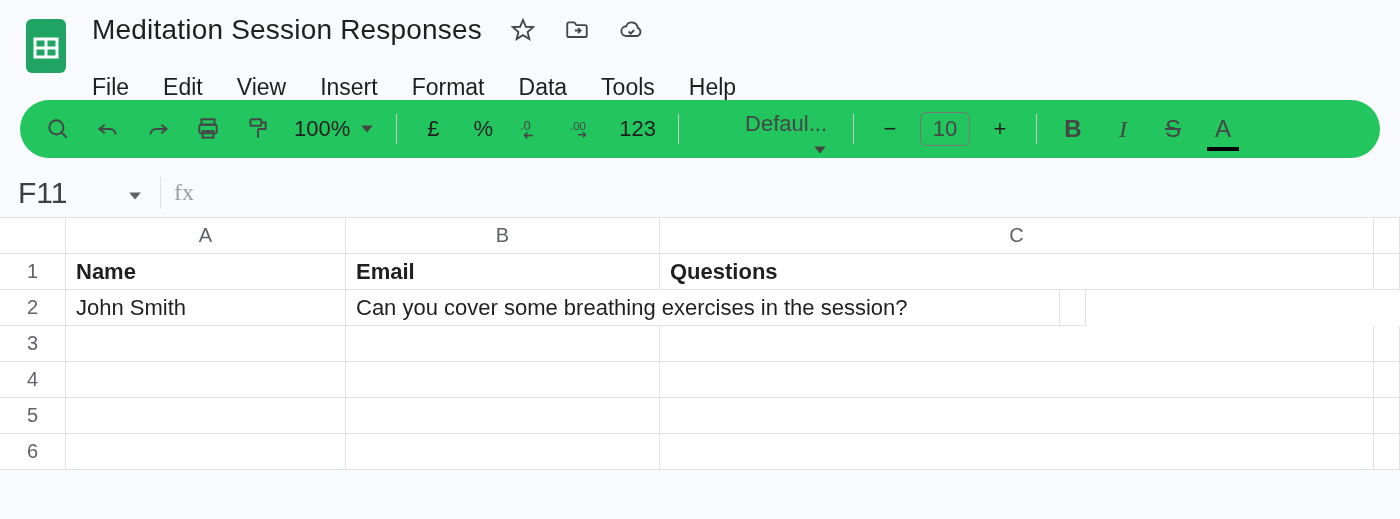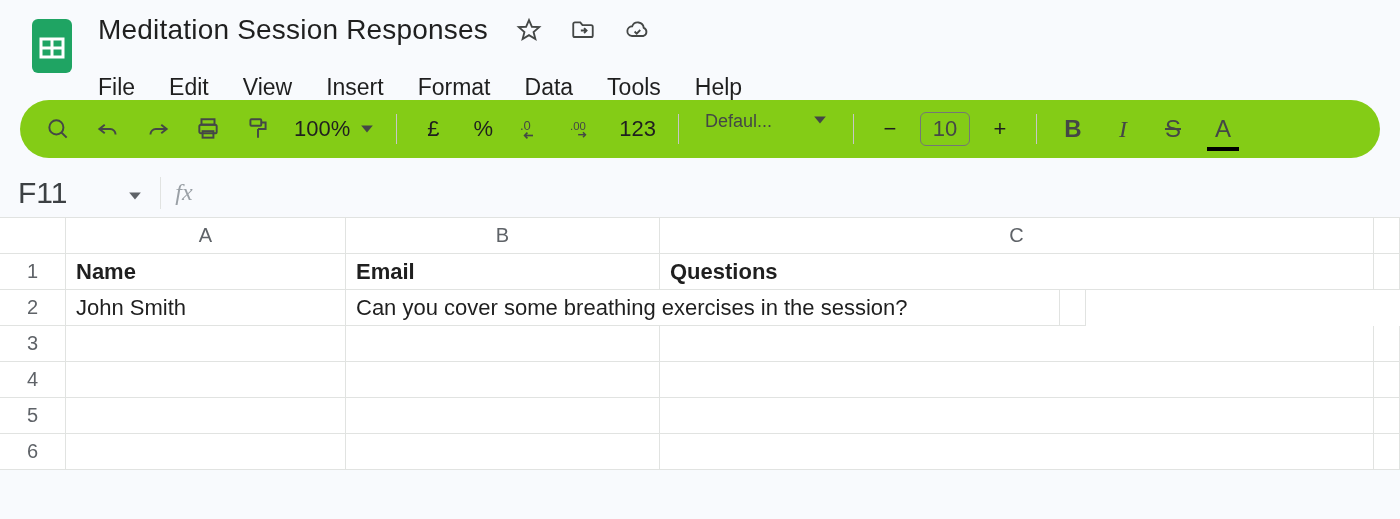--- a/index.html
+++ b/index.html
@@ -8,21 +8,21 @@
     height: 519px;
     font-family: "Google Sans", "Helvetica Neue", Arial, sans-serif;
     background: #f8fafd;
     color: #1f1f1f;
     overflow: hidden;
   }
   
   .title-row {
     display: flex;
     align-items: flex-start;
-    padding: 10px 0 0 24px;
+    padding: 10px 0 0 18px;
     height: 96px;
   }
   .logo {
     width: 56px;
     height: 72px;
     display: flex;
     align-items: center;
     justify-content: center;
     margin-right: 18px;
   }
@@ -31,58 +31,58 @@
   .title-line { display: flex; align-items: center; height: 40px; gap: 28px; }
   .doc-title { font-size: 28px; font-weight: 400; color: #1f1f1f; letter-spacing: .2px; }
   .title-icon { width: 26px; height: 26px; display: flex; align-items: center; justify-content: center; color: #444746; cursor: pointer; }
   .title-icon svg { width: 26px; height: 26px; stroke: currentColor; fill: none; stroke-width: 1.7; }
   .menu-bar { display: flex; gap: 34px; margin-top: 24px; }
   .menu-item { font-size: 23px; font-weight: 400; color: #1f1f1f; cursor: pointer; }
   
   .toolbar {
     height: 58px;
     margin: 4px 20px 0 20px;
-    background: #84cc16;
+    background: #22c55e;
     border-radius: 30px;
     display: flex;
     align-items: center;
     padding: 0 24px;
     gap: 22px;
     color: #444746;
     font-size: 22px;
   }
   .tool-btn { display: flex; align-items: center; justify-content: center; min-width: 28px; height: 36px; cursor: pointer; color:#444746; }
   .tool-btn svg { width: 26px; height: 26px; stroke: currentColor; fill: none; stroke-width: 1.8; }
   .tool-text { font-size: 22px; color: #1f1f1f; }
   .dropdown-arrow { margin-left: 2px; }
   .dropdown-arrow svg { width: 14px; height: 14px; fill: #444746; stroke:none; }
   .sep { width: 1px; height: 30px; background: #c7c7c7; }
   .font-box {
-    width: 130px; height: 36px; display: flex; align-items: flex-start; justify-content: space-between;
-    font-size: 18px; padding: 0 4px; cursor:pointer;
+    width: 130px; height: 36px; display: flex; align-items: flex-end; justify-content: space-between;
+    font-size: 22px; padding: 0 4px; cursor:pointer;flex-direction:column;
   }
   .size-group { display: flex; align-items: center; gap: 16px; }
   .size-box { border: 1.5px solid #747775; border-radius: 6px; width: 50px; height: 34px; display:flex; align-items:center; justify-content:center; font-size:22px; }
   .bold { font-weight: 700; font-size: 24px; }
   .italic { font-style: italic; font-family: Georgia, serif; font-size: 24px; }
   .strike { text-decoration: line-through; font-size: 24px; }
   .text-color { position: relative; font-size: 24px; }
   .text-color::after { content:""; position:absolute; bottom:-4px; left:-2px; right:-2px; height:4px; background:#000; }
   
   .namebar {
     height: 50px; display:flex; align-items:center; border-bottom: 1px solid #e1e3e1;
     margin-top: 10px;
   }
   .namebox {
     width: 160px; height: 100%; display:flex; align-items:center; justify-content:space-between;
     padding: 0 18px; font-size: 30px; color:#3c4043; cursor:pointer;
   }
   .namebox .dropdown-arrow svg { width: 14px; height: 14px; fill:#5f6368; }
   .name-sep { width:1px; height: 32px; background:#e1e3e1; }
-  .fx { width: 46px; display:flex; justify-content:center; font-style: italic; font-family: Georgia, serif; color:#9aa0a6; font-size:24px; cursor:text; }
+  .fx { width: 46px; display:flex; justify-content:center; font-family: Georgia, serif; color:#9aa0a6; font-size:24px; cursor:text; }
   .formula-input { flex:1; height:100%; }
   
   .sheet { display:flex; flex-direction:column; background:#fff; }
   .col-headers { display:flex; height:36px; background:#fff; }
   .corner { width:66px; border-right:1px solid #e1e3e1; border-bottom:1px solid #e1e3e1; background:#fff; }
   .col-h {
     border-right:1px solid #e1e3e1; border-bottom:1px solid #e1e3e1;
     display:flex; align-items:center; justify-content:center;
     font-size:20px; color:#5f6368; background:#fff; cursor:pointer;
   }

